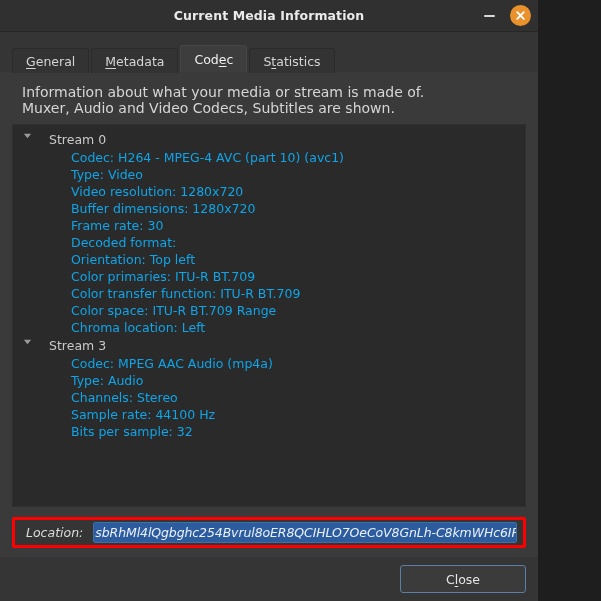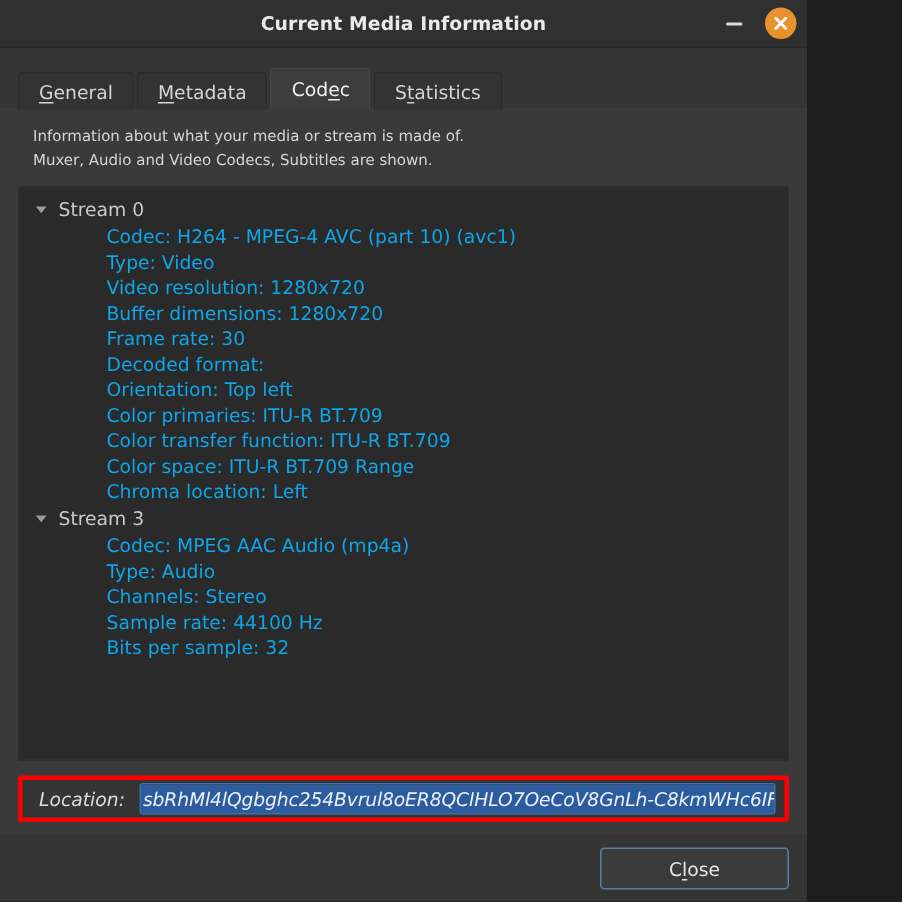--- a/index.html
+++ b/index.html
@@ -121,42 +121,41 @@
   .content {
     flex: 1;
     background: #3a3a3a;
     padding: 10px 12px 0 12px;
     display: flex;
     flex-direction: column;
     box-sizing: border-box;
   }
   .blurb {
     color: #d6d6d6;
-    font-size: 10px;
+    font-size: 14px;
     line-height: 16px;
     padding: 2px 0 8px 10px;
     user-select: none;
   }
   .blurb div { white-space: nowrap; }
 
   .scrollpane {
     flex: 1;
     background: #2a2a2a;
     border: 1px solid #2f2f2f;
     margin-bottom: 10px;
     overflow: hidden;
     position: relative;
     padding: 5px 0 0 0;
   }
 
   .stream-group { margin-bottom: 0; }
   .stream-head {
     display: flex;
-    align-items: center;
-    gap: 7px;
+    gap: 17px;
     padding: 1px 0 1px 10px;
     color: #c9c9c9;
     font-size: 12.5px;
     line-height: 17px;
   }
   .caret {
     width: 9px;
     height: 9px;
     display: block;
     flex: none;

